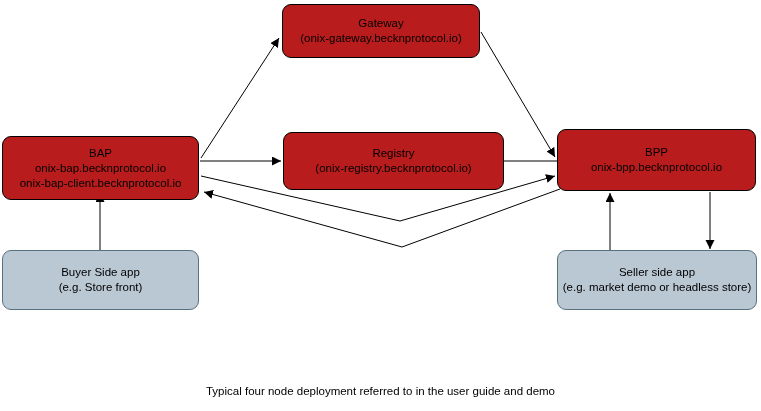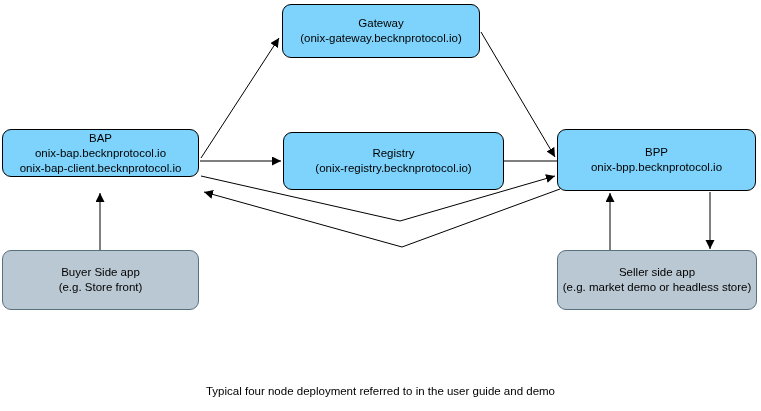--- a/index.html
+++ b/index.html
@@ -1,21 +1,21 @@
 <!DOCTYPE html>
 <html><head>
 <meta charset="utf-8">
 <style>
   html,body{margin:0;padding:0;background:#ffffff;}
   body{width:761px;height:411px;overflow:hidden;}
   .canvas{position:relative;width:761px;height:411px;font-family:"Liberation Sans",sans-serif;color:#000;}
   svg.wires{position:absolute;left:0;top:0;width:761px;height:411px;}
   .node{
     position:absolute;box-sizing:border-box;
-    background:#7dd3fc;border:1px solid #000000;border-radius:9px;
+    background:#b91c1c;border:1px solid #000000;border-radius:9px;
     display:flex;flex-direction:column;align-items:center;justify-content:center;
     text-align:center;font-size:11.5px;line-height:15px;
   }
   .node.app{background:#bac8d3;border:1.5px solid #59707f;}
   .node .t{white-space:nowrap;}
   .node .l{white-space:nowrap;}
   .caption{position:absolute;left:0;top:385px;width:761px;text-align:center;font-size:11.5px;}
 </style>
 </head>
 <body>
@@ -37,21 +37,21 @@
     <path d="M100,250 L100,193" fill="none" stroke="#000" stroke-width="1" marker-end="url(#arr)"></path>
     <path d="M610,250 L610,193" fill="none" stroke="#000" stroke-width="1" marker-end="url(#arr)"></path>
     <path d="M710,192 L710,249" fill="none" stroke="#000" stroke-width="1" marker-end="url(#arr)"></path>
   </svg>
 
   <div class="node" style="left:282px;top:4px;width:198px;height:54px;">
     <div class="t">Gateway</div>
     <div class="l">(onix-gateway.becknprotocol.io)</div>
   </div>
 
-  <div class="node" style="left:2px;top:129px;width:197px;height:48px;">
+  <div class="node" style="left:2px;top:136px;width:197px;height:64px;">
     <div class="t">BAP</div>
     <div class="l">onix-bap.becknprotocol.io</div>
     <div class="l">onix-bap-client.becknprotocol.io</div>
   </div>
 
   <div class="node" style="left:283px;top:132px;width:221px;height:58px;">
     <div class="t">Registry</div>
     <div class="l">(onix-registry.becknprotocol.io)</div>
   </div>
 

